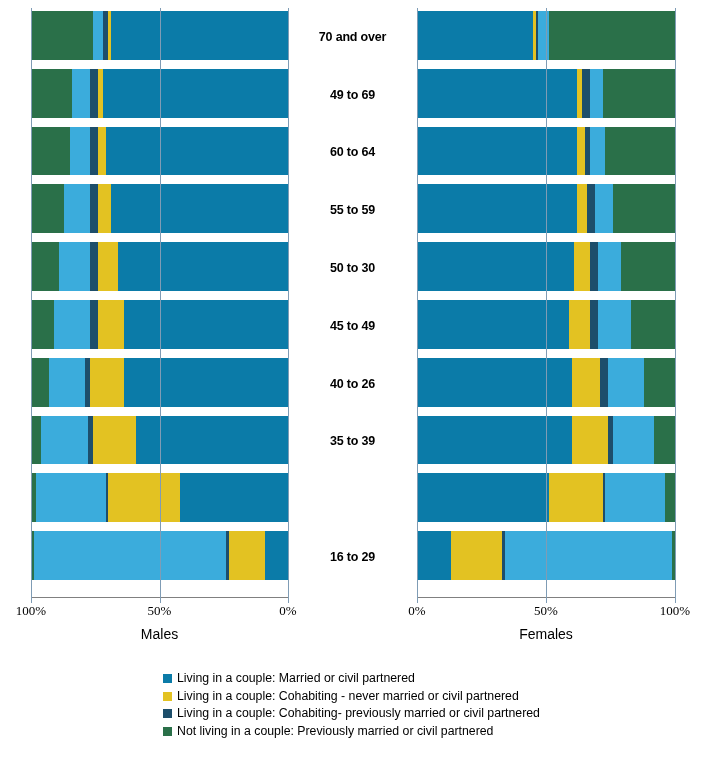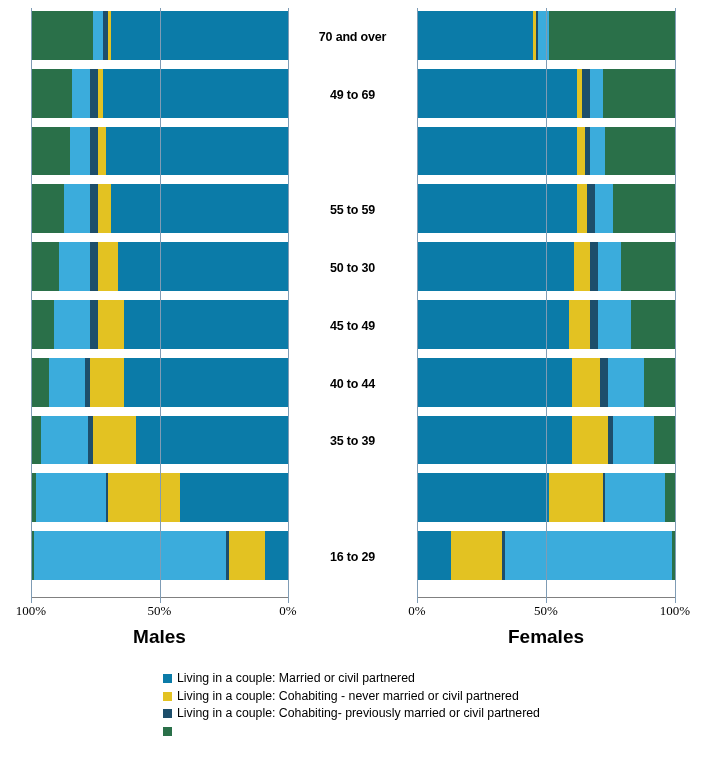--- a/index.html
+++ b/index.html
@@ -113,22 +113,22 @@
     top: 603px;
     font-size: 13px;
     font-family: "Liberation Serif", serif;
     white-space: nowrap;
     transform: translateX(-50%);
   }
 
   .axis-title {
     position: absolute;
     top: 626px;
-    font-size: 19px;
-    font-weight: bold;
+    font-size: 14px;
+    font-weight: normal;
     white-space: nowrap;
     transform: translateX(-50%);
   }
 
   
   .legend {
     position: absolute;
     left: 163px;
     top: 670px;
     width: 430px;
@@ -199,20 +199,21 @@
             <div class="seg" title="Not living in a couple: Never married or civil partnered: 8%" style="width: 8%; background: rgb(59, 172, 220);"></div>
             <div class="seg" title="Not living in a couple: Previously married or civil partnered: 15%" style="width: 15%; background: rgb(42, 112, 73);"></div>
           </div>
           <div class="bar female">
             <div class="seg" title="Living in a couple: Married or civil partnered: 62%" style="width: 62%; background: rgb(11, 123, 168);"></div>
             <div class="seg" title="Living in a couple: Cohabiting - never married or civil partnered: 3%" style="width: 3%; background: rgb(227, 194, 34);"></div>
             <div class="seg" title="Living in a couple: Cohabiting- previously married or civil partnered: 2%" style="width: 2%; background: rgb(29, 78, 107);"></div>
             <div class="seg" title="Not living in a couple: Never married or civil partnered: 6%" style="width: 6%; background: rgb(59, 172, 220);"></div>
             <div class="seg" title="Not living in a couple: Previously married or civil partnered: 27%" style="width: 27%; background: rgb(42, 112, 73);"></div>
           </div>
+          <div class="row-label">60 to 64</div>
         </div>
         <div class="row">
           <div class="bar male">
             <div class="seg" title="Living in a couple: Married or civil partnered: 69%" style="width: 69%; background: rgb(11, 123, 168);"></div>
             <div class="seg" title="Living in a couple: Cohabiting - never married or civil partnered: 5%" style="width: 5%; background: rgb(227, 194, 34);"></div>
             <div class="seg" title="Living in a couple: Cohabiting- previously married or civil partnered: 3%" style="width: 3%; background: rgb(29, 78, 107);"></div>
             <div class="seg" title="Not living in a couple: Never married or civil partnered: 10%" style="width: 10%; background: rgb(59, 172, 220);"></div>
             <div class="seg" title="Not living in a couple: Previously married or civil partnered: 13%" style="width: 13%; background: rgb(42, 112, 73);"></div>
           </div>
           <div class="bar female">
@@ -266,21 +267,21 @@
             <div class="seg" title="Not living in a couple: Never married or civil partnered: 14%" style="width: 14%; background: rgb(59, 172, 220);"></div>
             <div class="seg" title="Not living in a couple: Previously married or civil partnered: 7%" style="width: 7%; background: rgb(42, 112, 73);"></div>
           </div>
           <div class="bar female">
             <div class="seg" title="Living in a couple: Married or civil partnered: 60%" style="width: 60%; background: rgb(11, 123, 168);"></div>
             <div class="seg" title="Living in a couple: Cohabiting - never married or civil partnered: 11%" style="width: 11%; background: rgb(227, 194, 34);"></div>
             <div class="seg" title="Living in a couple: Cohabiting- previously married or civil partnered: 3%" style="width: 3%; background: rgb(29, 78, 107);"></div>
             <div class="seg" title="Not living in a couple: Never married or civil partnered: 14%" style="width: 14%; background: rgb(59, 172, 220);"></div>
             <div class="seg" title="Not living in a couple: Previously married or civil partnered: 12%" style="width: 12%; background: rgb(42, 112, 73);"></div>
           </div>
-          <div class="row-label">40 to 44</div>
+          <div class="row-label">40 to 26</div>
         </div>
         <div class="row">
           <div class="bar male">
             <div class="seg" title="Living in a couple: Married or civil partnered: 59%" style="width: 59%; background: rgb(11, 123, 168);"></div>
             <div class="seg" title="Living in a couple: Cohabiting - never married or civil partnered: 17%" style="width: 17%; background: rgb(227, 194, 34);"></div>
             <div class="seg" title="Living in a couple: Cohabiting- previously married or civil partnered: 2%" style="width: 2%; background: rgb(29, 78, 107);"></div>
             <div class="seg" title="Not living in a couple: Never married or civil partnered: 18%" style="width: 18%; background: rgb(59, 172, 220);"></div>
             <div class="seg" title="Not living in a couple: Previously married or civil partnered: 4%" style="width: 4%; background: rgb(42, 112, 73);"></div>
           </div>
           <div class="bar female">
@@ -360,16 +361,17 @@
       <div class="legend-item">
         <span class="legend-swatch" style="background: rgb(227, 194, 34);"></span>
         <span class="legend-text">Living in a couple: Cohabiting - never married or civil partnered</span>
       </div>
       <div class="legend-item">
         <span class="legend-swatch" style="background: rgb(29, 78, 107);"></span>
         <span class="legend-text">Living in a couple: Cohabiting- previously married or civil partnered</span>
       </div>
       <div class="legend-item">
         <span class="legend-swatch" style="background: rgb(42, 112, 73);"></span>
+        <span class="legend-text">Not living in a couple: Previously married or civil partnered</span>
       </div>
     </div>
 
 </div>
 
 </body></html>

